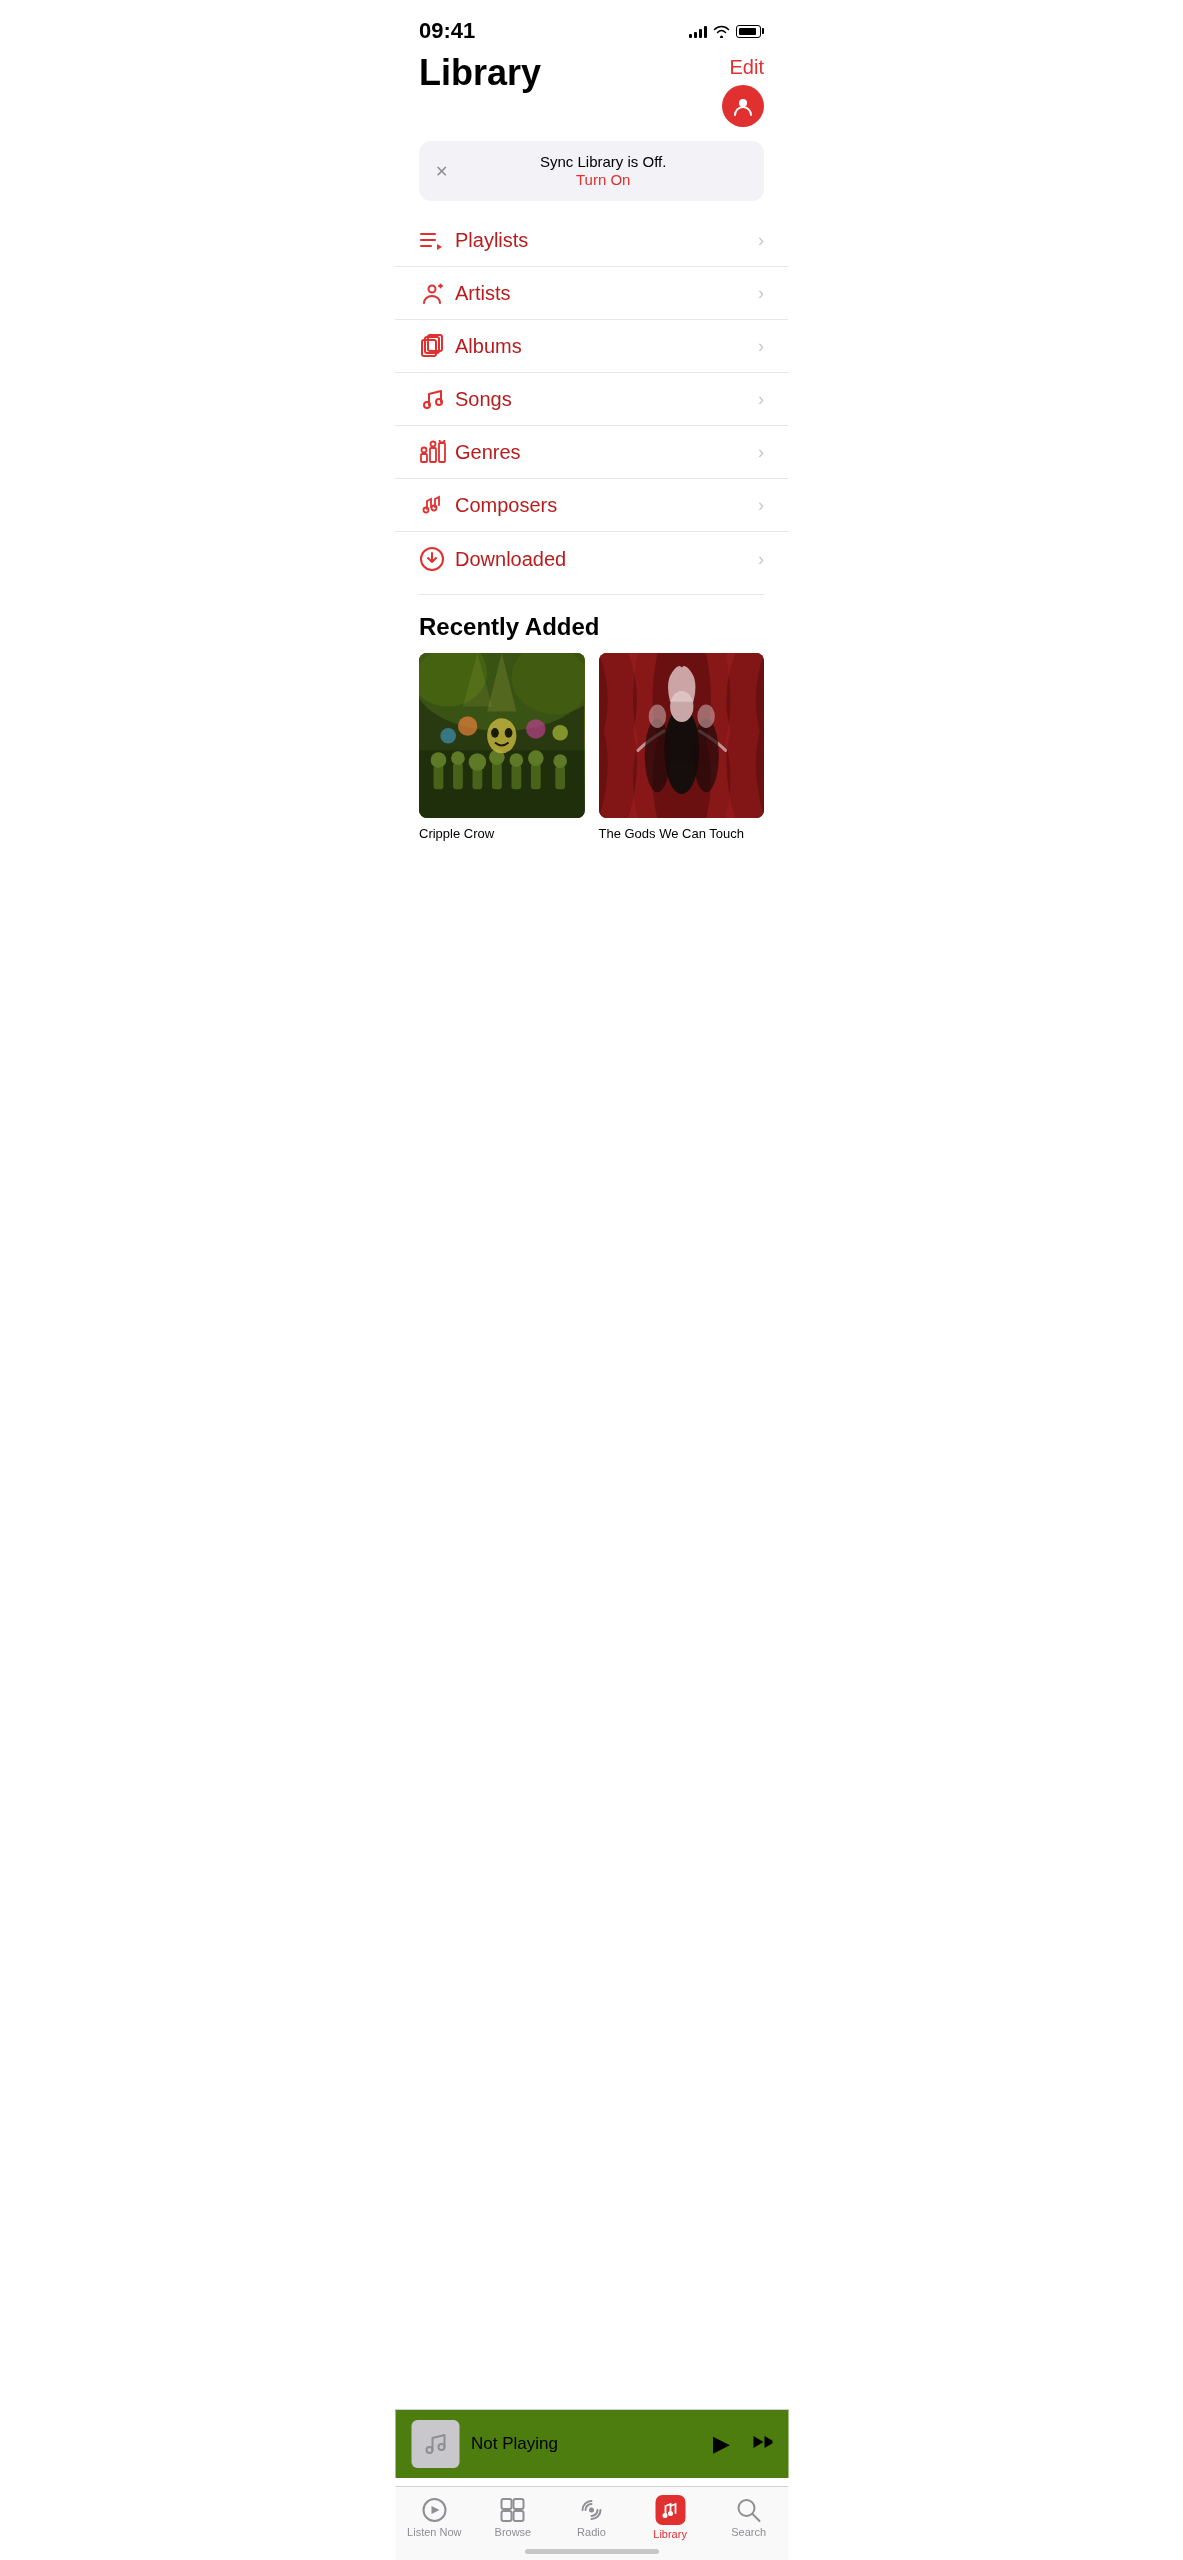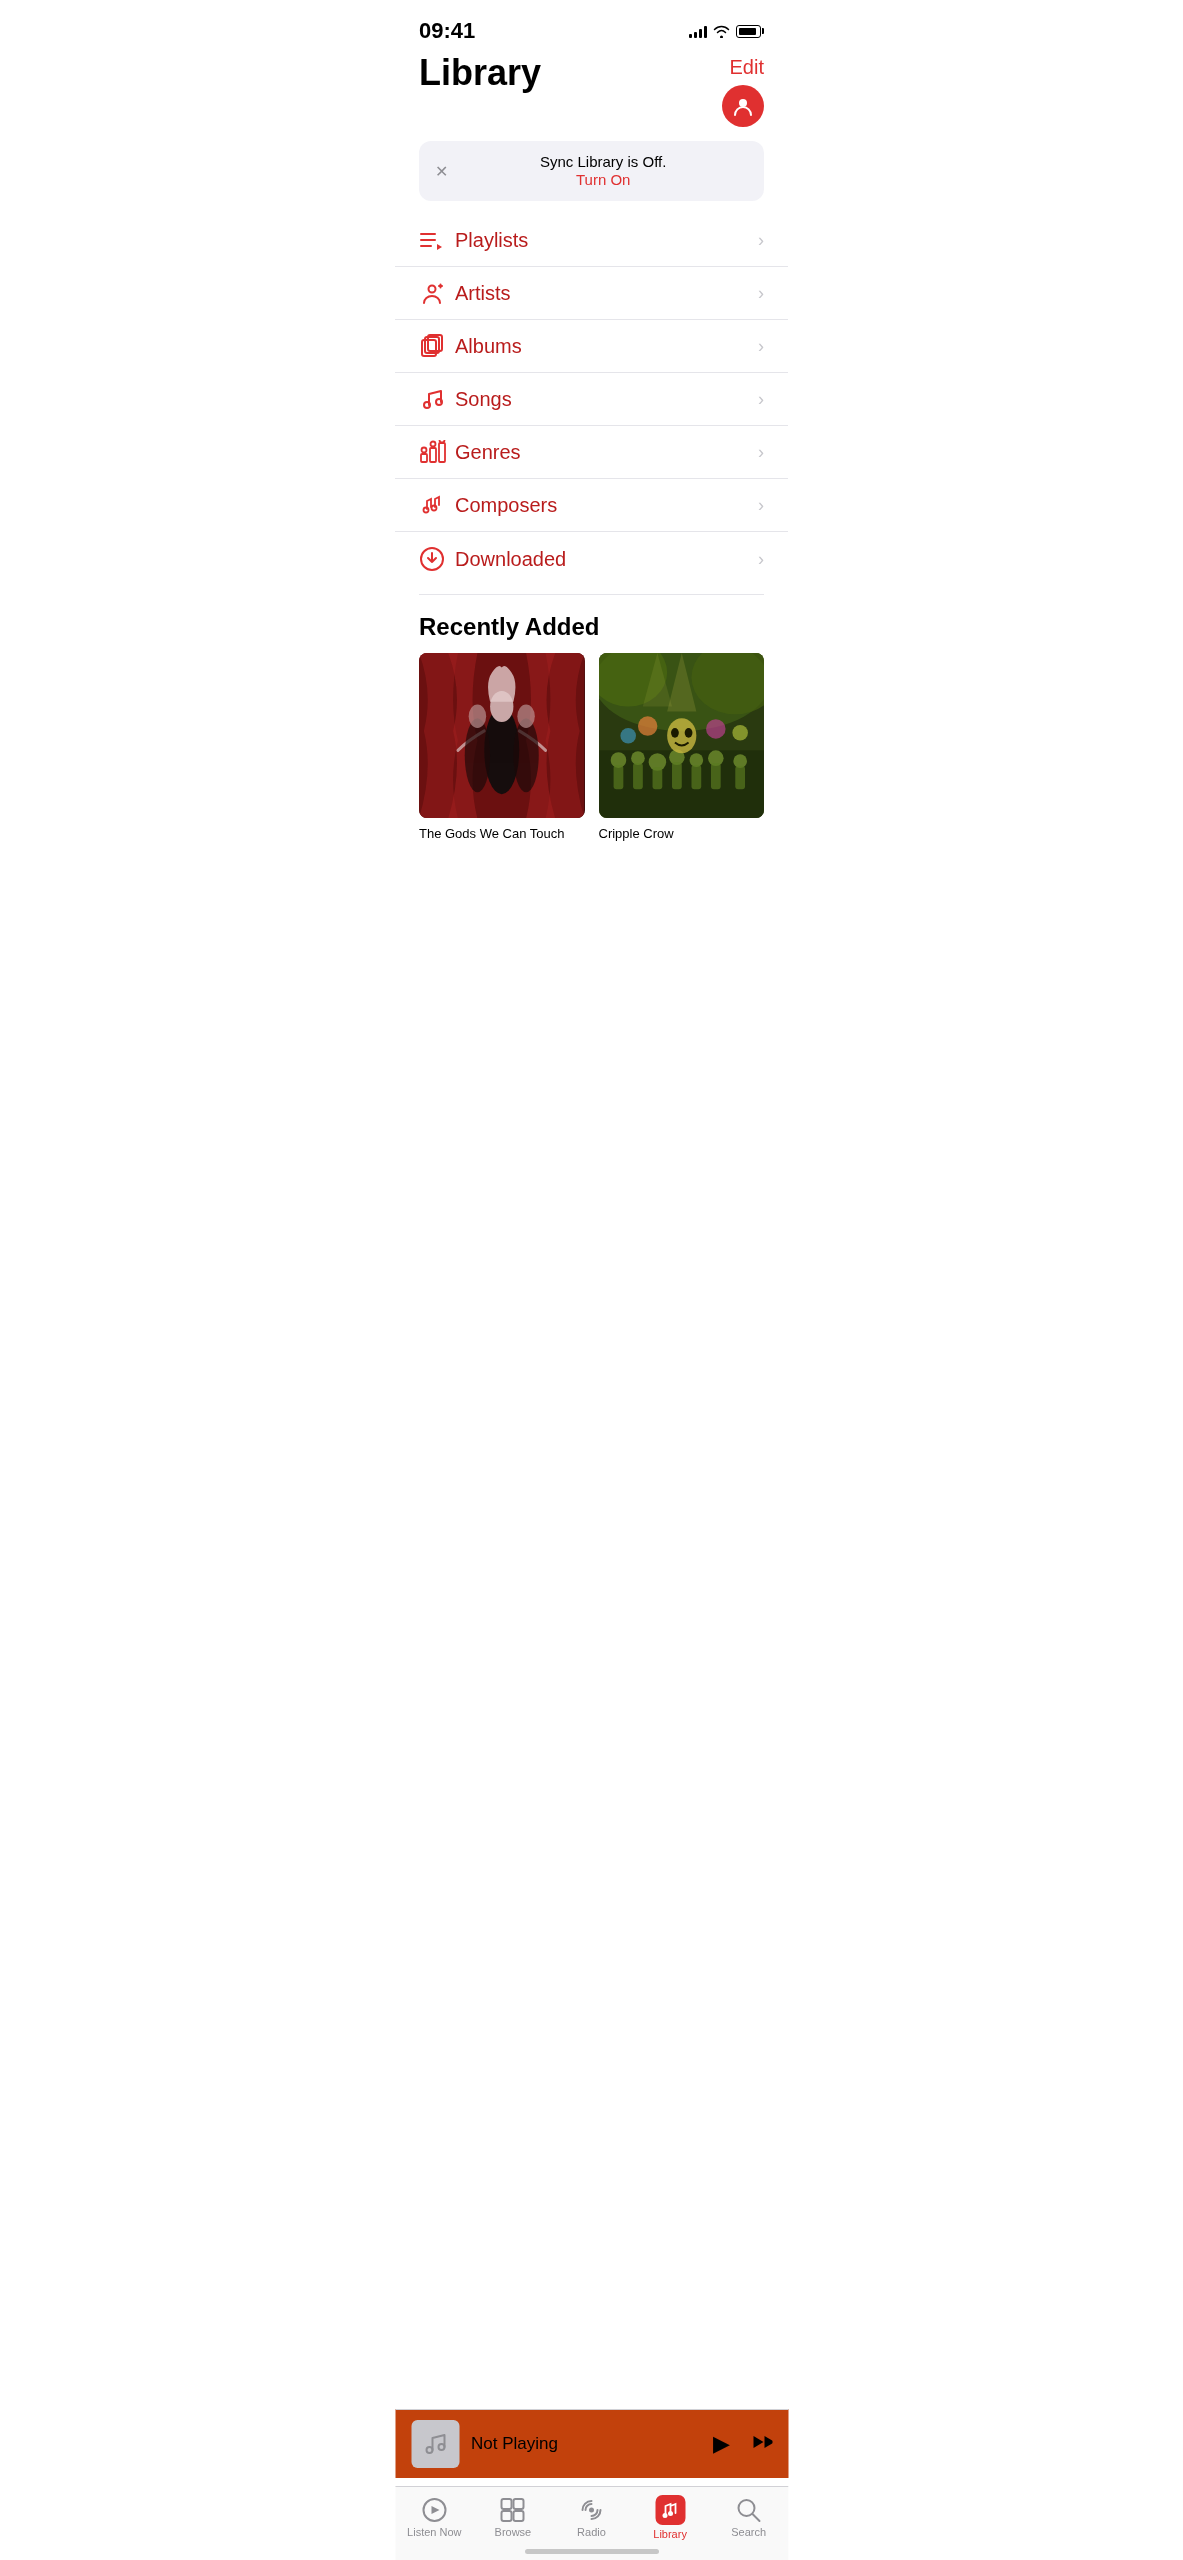--- a/index.html
+++ b/index.html
@@ -232,21 +232,21 @@
       text-overflow: ellipsis;
     }
 
     
     .mini-player {
       position: fixed;
       bottom: 82px;
       left: 50%;
       transform: translateX(-50%);
       width: 393px;
-      background: #c2410c;
+      background: #4d7c0f;
       border-top: 0.5px solid #d1d1d6;
       padding: 10px 16px;
       display: flex;
       align-items: center;
       gap: 12px;
       cursor: pointer;
     }
     .mini-art {
       width: 48px;
       height: 48px;
@@ -483,55 +483,20 @@
 
 </div>
 
 <div class="section-divider"></div>
 
 <div>
   <h2 class="section-title">Recently Added</h2>
   <div class="albums-grid">
 
     <div class="album-card">
-      <div class="album-art album-art-1">
-
-        <svg width="100%" height="100%" viewBox="0 0 170 170" style="position:absolute;inset:0;" preserveAspectRatio="xMidYMid slice">
-
-          <rect width="170" height="170" fill="#6b1010"></rect>
-
-          <path d="M0 0 Q15 40 5 80 Q15 120 0 170 L40 170 Q30 130 40 90 Q30 50 40 0z" fill="#8b1a1a" opacity="0.7"></path>
-          <path d="M30 0 Q45 40 35 80 Q45 120 30 170 L60 170 Q50 130 60 90 Q50 50 60 0z" fill="#a52020" opacity="0.5"></path>
-
-          <path d="M170 0 Q155 40 165 80 Q155 120 170 170 L130 170 Q140 130 130 90 Q140 50 130 0z" fill="#8b1a1a" opacity="0.7"></path>
-          <path d="M140 0 Q125 40 135 80 Q125 120 140 170 L110 170 Q120 130 110 90 Q120 50 110 0z" fill="#a52020" opacity="0.5"></path>
-
-          <g opacity="0.9">
-
-            <ellipse cx="85" cy="100" rx="18" ry="45" fill="#0d0d0d"></ellipse>
-
-            <path d="M67 80 Q50 90 40 100" stroke="#c8a0a0" stroke-width="3" fill="none" stroke-linecap="round"></path>
-            <path d="M103 80 Q120 90 130 100" stroke="#c8a0a0" stroke-width="3" fill="none" stroke-linecap="round"></path>
-
-            <ellipse cx="85" cy="55" rx="12" ry="16" fill="#d4b8b8"></ellipse>
-
-            <path d="M73 50 Q68 30 75 20 Q82 10 85 15 Q88 10 95 20 Q102 30 97 50" fill="#f0e0e0" opacity="0.8"></path>
-
-            <ellipse cx="60" cy="105" rx="13" ry="38" fill="#150808" opacity="0.7"></ellipse>
-            <ellipse cx="60" cy="65" rx="9" ry="12" fill="#c0a0a0" opacity="0.7"></ellipse>
-
-            <ellipse cx="110" cy="105" rx="13" ry="38" fill="#150808" opacity="0.7"></ellipse>
-            <ellipse cx="110" cy="65" rx="9" ry="12" fill="#c0a0a0" opacity="0.7"></ellipse>
-          </g>
-        </svg>
-      </div>
-      <span class="album-title">The Gods We Can Touch</span>
-    </div>
-
-    <div class="album-card">
       <div class="album-art album-art-2">
 
         <svg width="100%" height="100%" viewBox="0 0 170 170" style="position:absolute;inset:0;" preserveAspectRatio="xMidYMid slice">
 
           <rect width="170" height="170" fill="#2a3a10"></rect>
 
           <ellipse cx="85" cy="30" rx="90" ry="50" fill="#3d5a15" opacity="0.8"></ellipse>
           <ellipse cx="30" cy="20" rx="40" ry="35" fill="#4a6a10" opacity="0.7"></ellipse>
           <ellipse cx="140" cy="25" rx="45" ry="38" fill="#456010" opacity="0.7"></ellipse>
 
@@ -567,20 +532,55 @@
           <circle cx="30" cy="85" r="8" fill="#40a0d0" opacity="0.6"></circle>
           <circle cx="145" cy="82" r="8" fill="#c0d040" opacity="0.6"></circle>
 
           <path d="M85 0 L70 60 L100 60z" fill="#f0e060" opacity="0.15"></path>
           <path d="M60 0 L45 55 L75 55z" fill="#f0e060" opacity="0.1"></path>
         </svg>
       </div>
       <span class="album-title">Cripple Crow</span>
     </div>
 
+    <div class="album-card">
+      <div class="album-art album-art-1">
+
+        <svg width="100%" height="100%" viewBox="0 0 170 170" style="position:absolute;inset:0;" preserveAspectRatio="xMidYMid slice">
+
+          <rect width="170" height="170" fill="#6b1010"></rect>
+
+          <path d="M0 0 Q15 40 5 80 Q15 120 0 170 L40 170 Q30 130 40 90 Q30 50 40 0z" fill="#8b1a1a" opacity="0.7"></path>
+          <path d="M30 0 Q45 40 35 80 Q45 120 30 170 L60 170 Q50 130 60 90 Q50 50 60 0z" fill="#a52020" opacity="0.5"></path>
+
+          <path d="M170 0 Q155 40 165 80 Q155 120 170 170 L130 170 Q140 130 130 90 Q140 50 130 0z" fill="#8b1a1a" opacity="0.7"></path>
+          <path d="M140 0 Q125 40 135 80 Q125 120 140 170 L110 170 Q120 130 110 90 Q120 50 110 0z" fill="#a52020" opacity="0.5"></path>
+
+          <g opacity="0.9">
+
+            <ellipse cx="85" cy="100" rx="18" ry="45" fill="#0d0d0d"></ellipse>
+
+            <path d="M67 80 Q50 90 40 100" stroke="#c8a0a0" stroke-width="3" fill="none" stroke-linecap="round"></path>
+            <path d="M103 80 Q120 90 130 100" stroke="#c8a0a0" stroke-width="3" fill="none" stroke-linecap="round"></path>
+
+            <ellipse cx="85" cy="55" rx="12" ry="16" fill="#d4b8b8"></ellipse>
+
+            <path d="M73 50 Q68 30 75 20 Q82 10 85 15 Q88 10 95 20 Q102 30 97 50" fill="#f0e0e0" opacity="0.8"></path>
+
+            <ellipse cx="60" cy="105" rx="13" ry="38" fill="#150808" opacity="0.7"></ellipse>
+            <ellipse cx="60" cy="65" rx="9" ry="12" fill="#c0a0a0" opacity="0.7"></ellipse>
+
+            <ellipse cx="110" cy="105" rx="13" ry="38" fill="#150808" opacity="0.7"></ellipse>
+            <ellipse cx="110" cy="65" rx="9" ry="12" fill="#c0a0a0" opacity="0.7"></ellipse>
+          </g>
+        </svg>
+      </div>
+      <span class="album-title">The Gods We Can Touch</span>
+    </div>
+
   </div>
 </div>
 
 <div style="height: 160px;"></div>
 
 <div class="mini-player">
   <div class="mini-art">
     <svg width="24" height="24" viewBox="0 0 24 24" fill="none">
       <path d="M9 18V6l12-3v12" stroke="#8e8e93" stroke-width="2" stroke-linecap="round" stroke-linejoin="round"></path>
       <circle cx="6" cy="18" r="3" stroke="#8e8e93" stroke-width="2"></circle>

